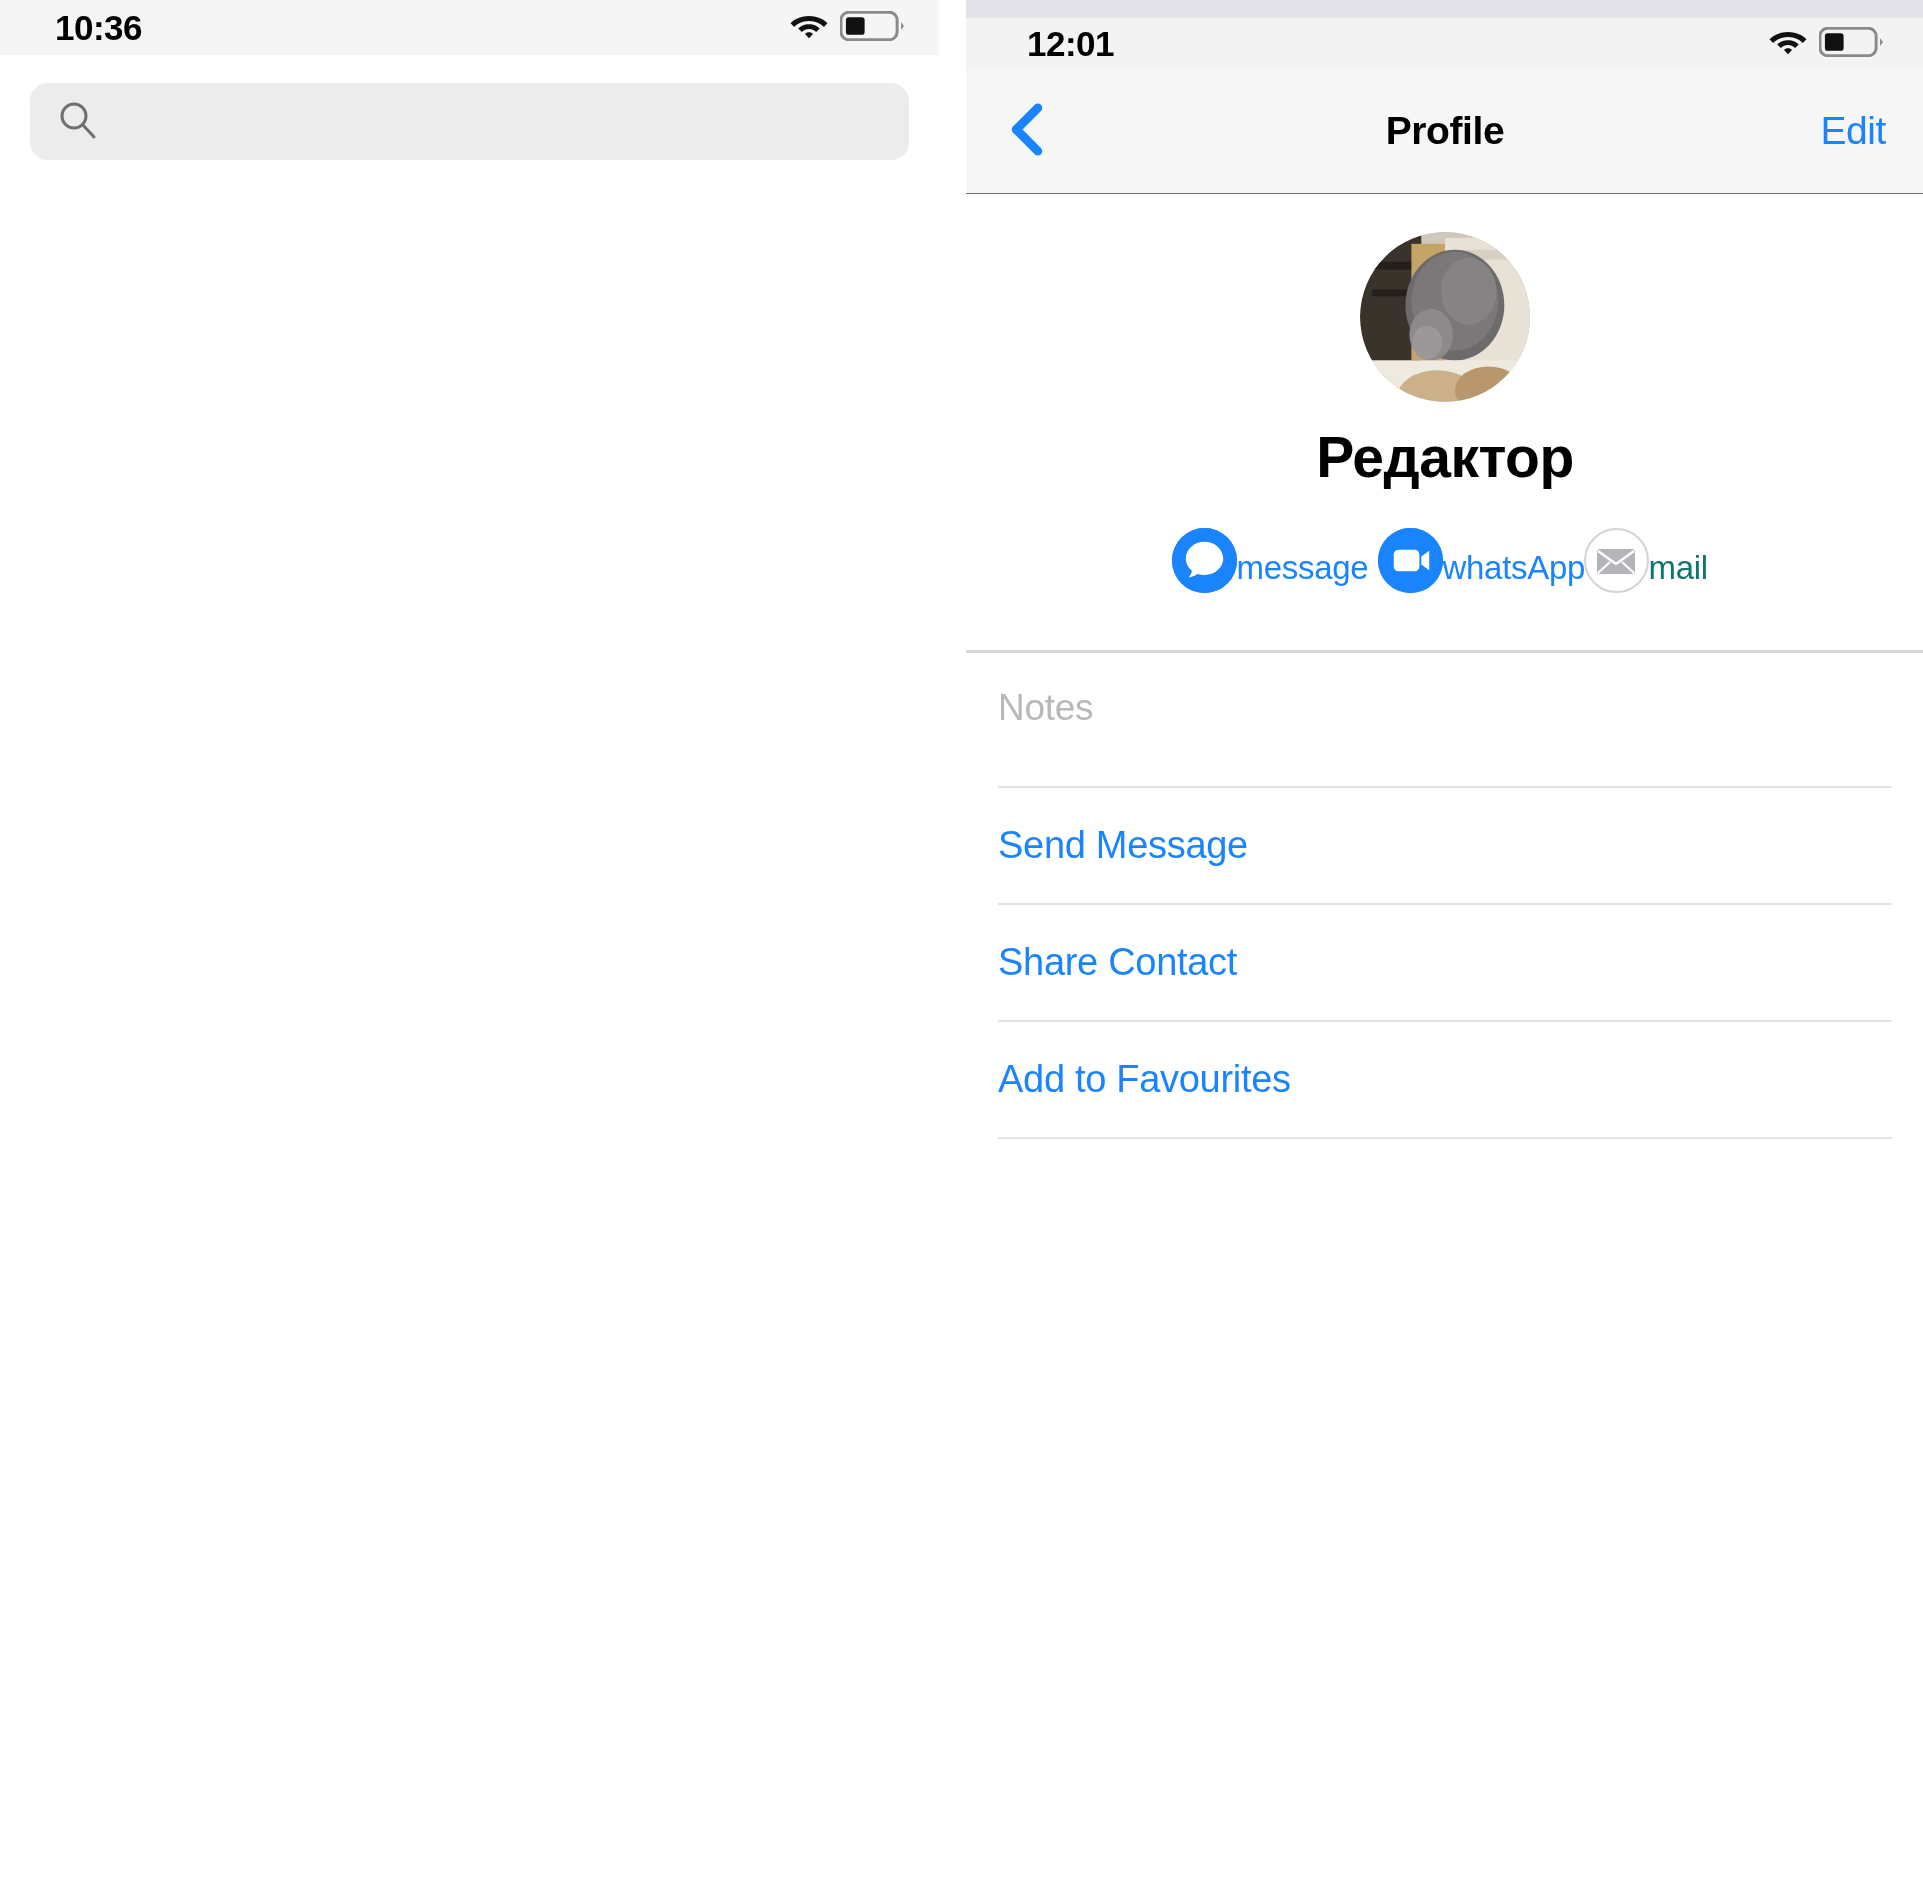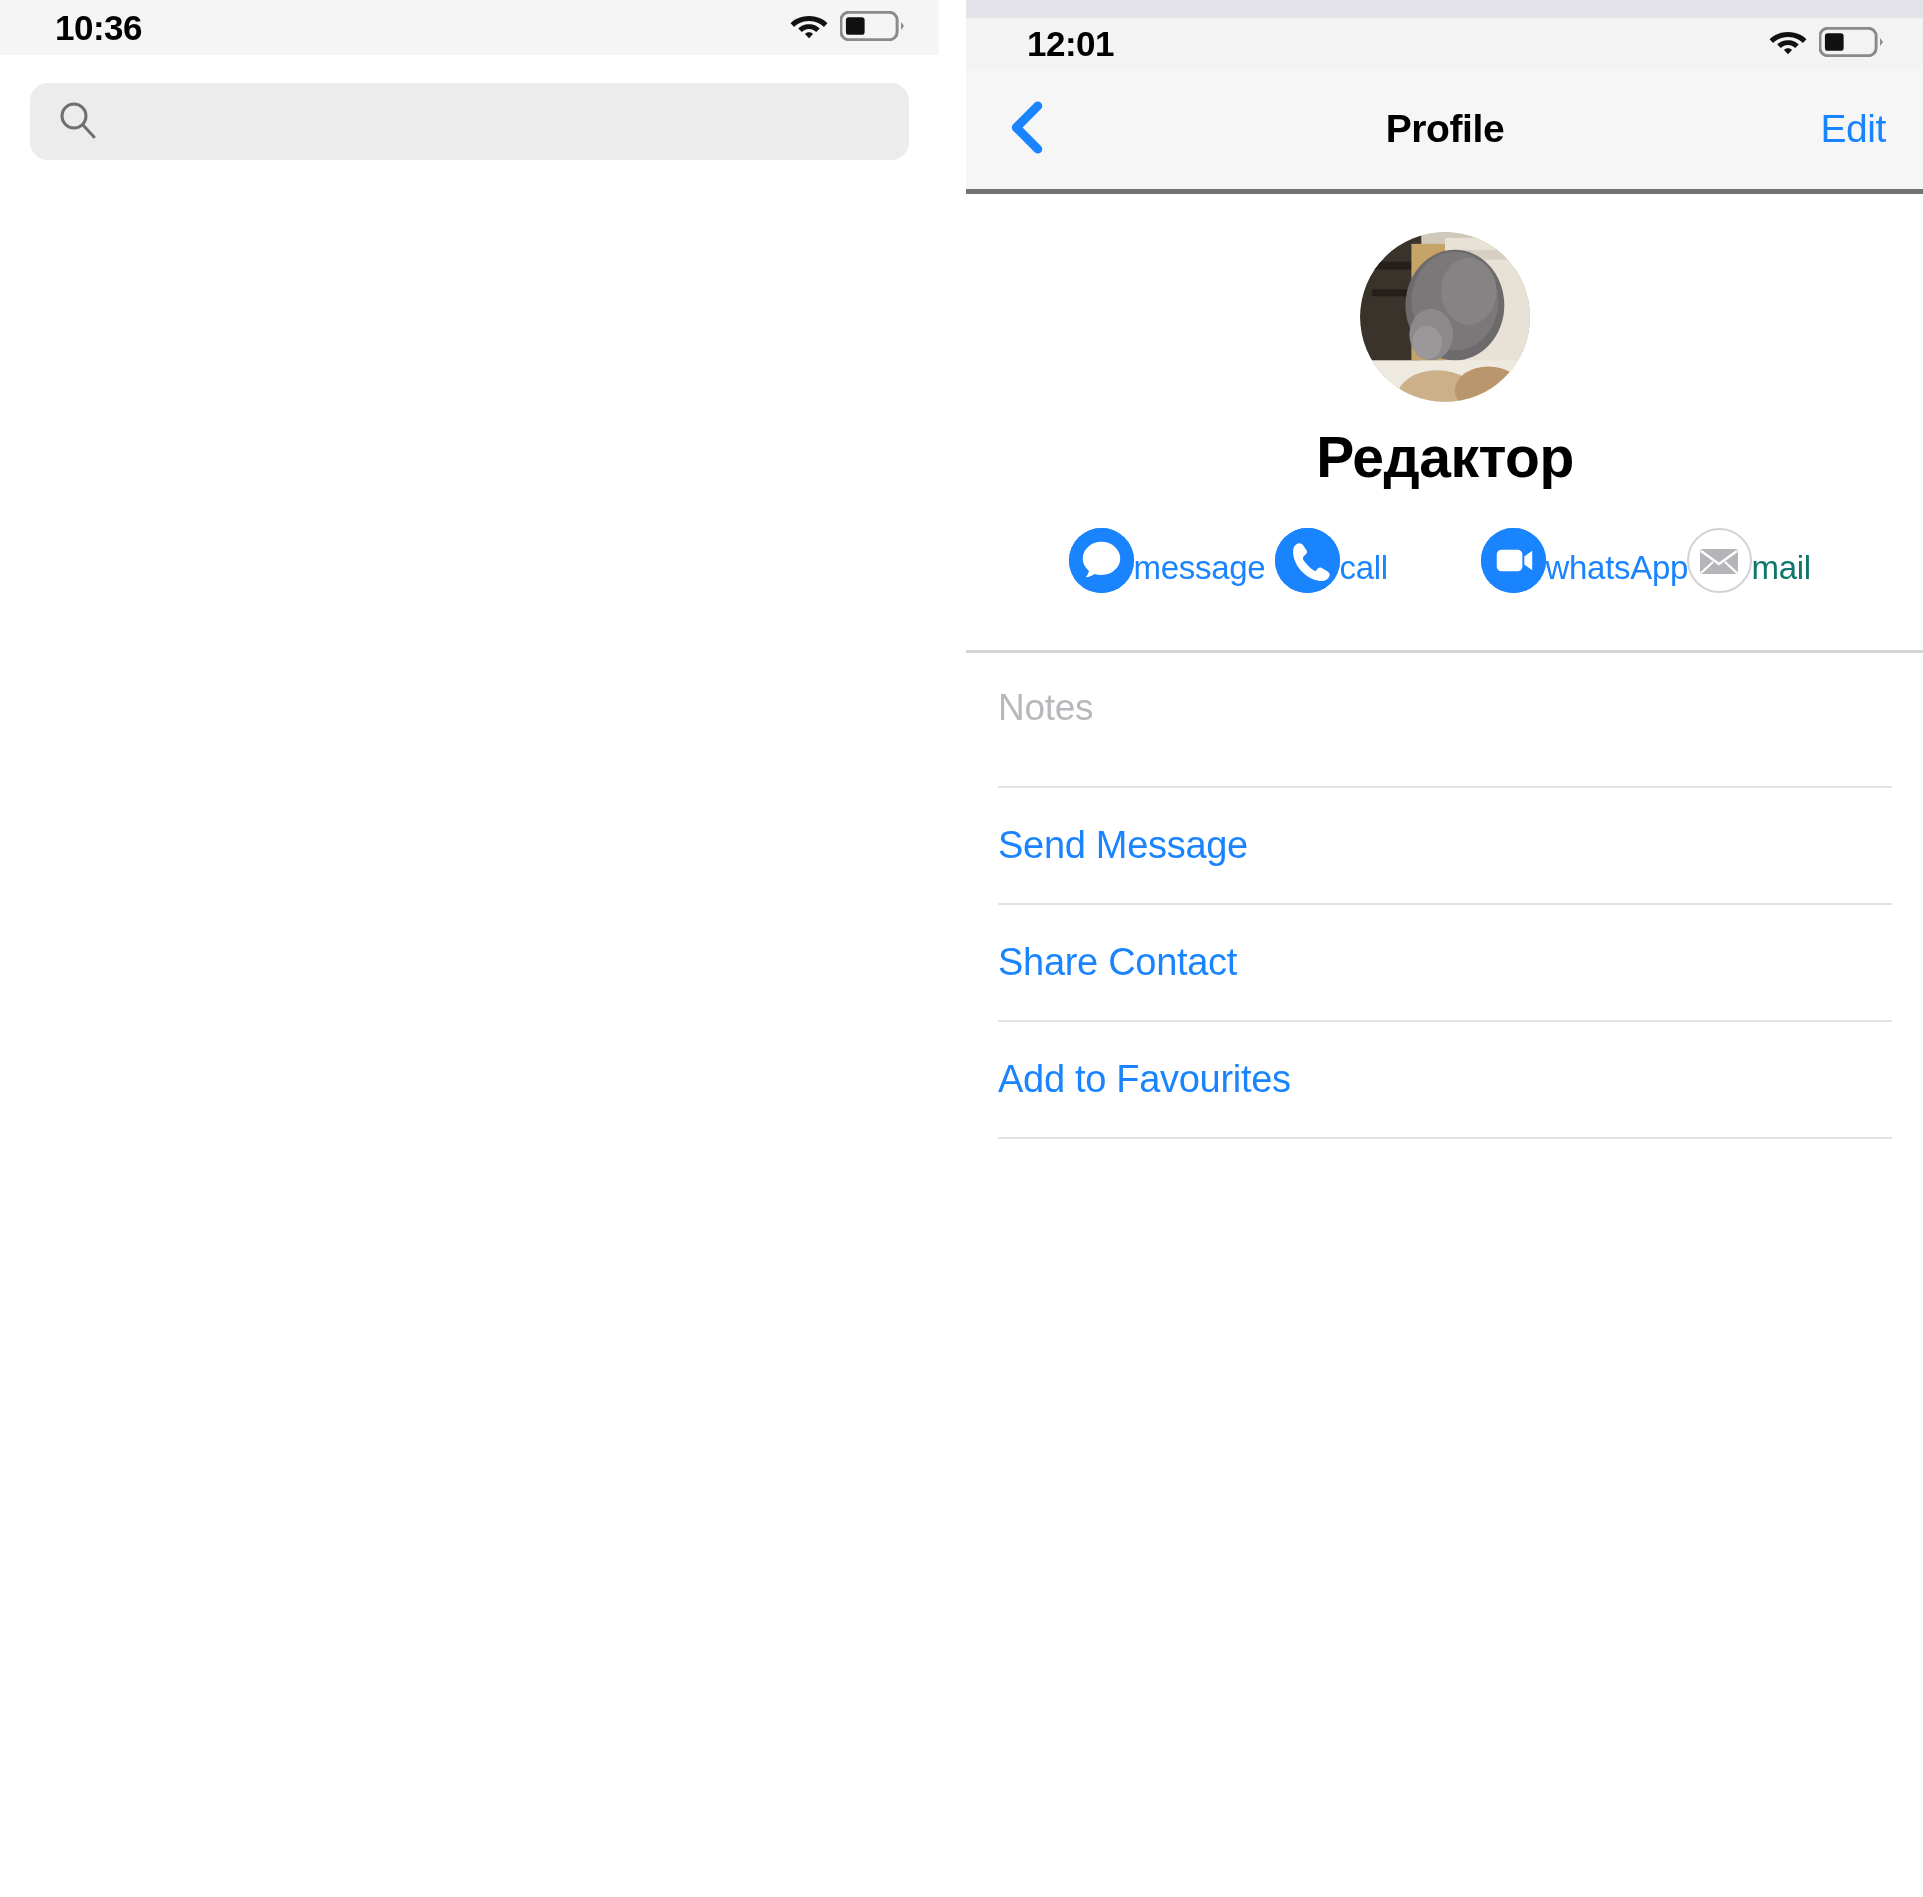--- a/index.html
+++ b/index.html
@@ -145,21 +145,21 @@
     background: #f3f3f3;
     display: flex;
     align-items: center;
     justify-content: space-between;
     padding: 0 40px 0 61px;
     box-sizing: border-box;
   }
   .navbar-r {
     height: 125px;
     background: #f6f6f6;
-    border-bottom: 5px solid #737373;
+    border-bottom: 1px solid #737373;
     display: flex;
     align-items: center;
     position: relative;
     box-sizing: border-box;
   }
   .back-chevron {
     position: absolute;
     left: 40px;
     display: flex;
     align-items: center;
@@ -372,29 +372,20 @@
         <div class="action-item">
           <div class="action-circle">
             <svg width="65" height="65" viewBox="0 0 66 66">
               <circle cx="33" cy="33" r="33" fill="#1a84ff"></circle>
               <path d="M33 14 C22.5 14 14 21.6 14 31 C14 36 16.4 40.4 20.2 43.4 C19.9 45.6 18.8 48 17 50 C20.6 49.6 23.6 48.2 25.8 46.6 C28 47.3 30.4 47.7 33 47.7 C43.5 47.7 52 40.2 52 31 C52 21.6 43.5 14 33 14 Z" fill="#ffffff"></path>
             </svg>
           </div>
           <div class="action-label">message</div>
         </div>
 
-        <div class="action-item">
-          <div class="action-circle">
-            <svg width="65" height="65" viewBox="0 0 66 66">
-              <circle cx="33" cy="33" r="33" fill="#1a84ff"></circle>
-              <path d="M24.5 15.5 C22 15.5 19 18.5 18.5 22 C17.5 30 22 39 28 45 C34 51 43 55 50 53.5 C53 52.8 55.5 50 55.5 47.5 C55.5 46 54.5 45 53 44 L47.5 40.5 C46 39.6 44.5 40 43.5 41.2 L41 44 C38 42.5 35 40 32.5 37 L29.5 33.5 C28.2 32 28 30.4 29 29 L31.5 26.5 C32.6 25.4 32.8 24 32 22.6 L28.5 17.5 C27.6 16.2 26.2 15.5 24.5 15.5 Z" fill="#ffffff"></path>
-            </svg>
-          </div>
-          <div class="action-label">call</div>
-        </div>
 
         <div class="action-item">
           <div class="action-circle">
             <svg width="65" height="65" viewBox="0 0 66 66">
               <circle cx="33" cy="33" r="33" fill="#1a84ff"></circle>
               <rect x="16" y="22" width="26" height="22" rx="5" ry="5" fill="#ffffff"></rect>
               <path d="M44 29 L52 23 L52 43 L44 37 Z" fill="#ffffff"></path>
             </svg>
           </div>
           <div class="action-label">whatsApp</div>

